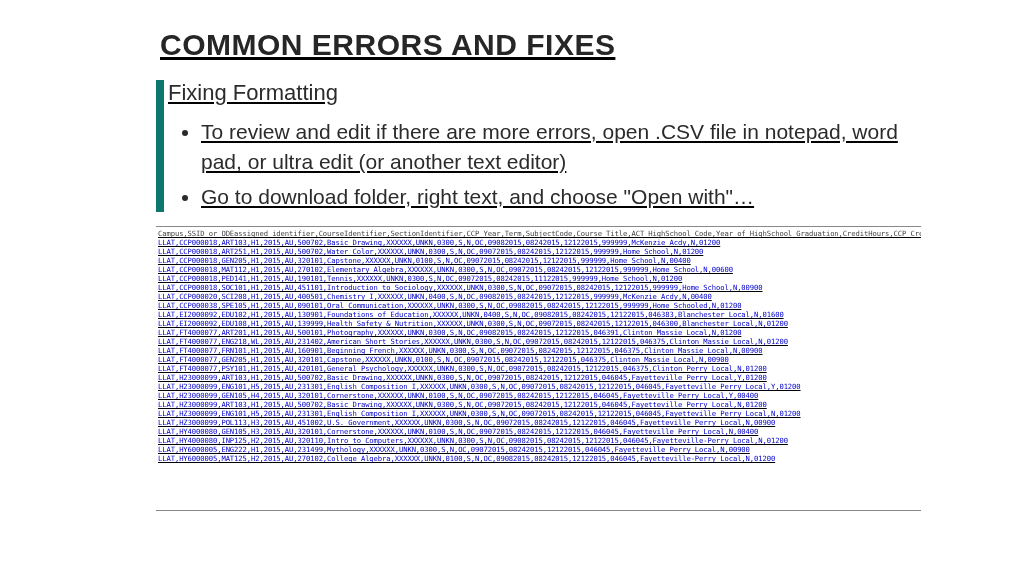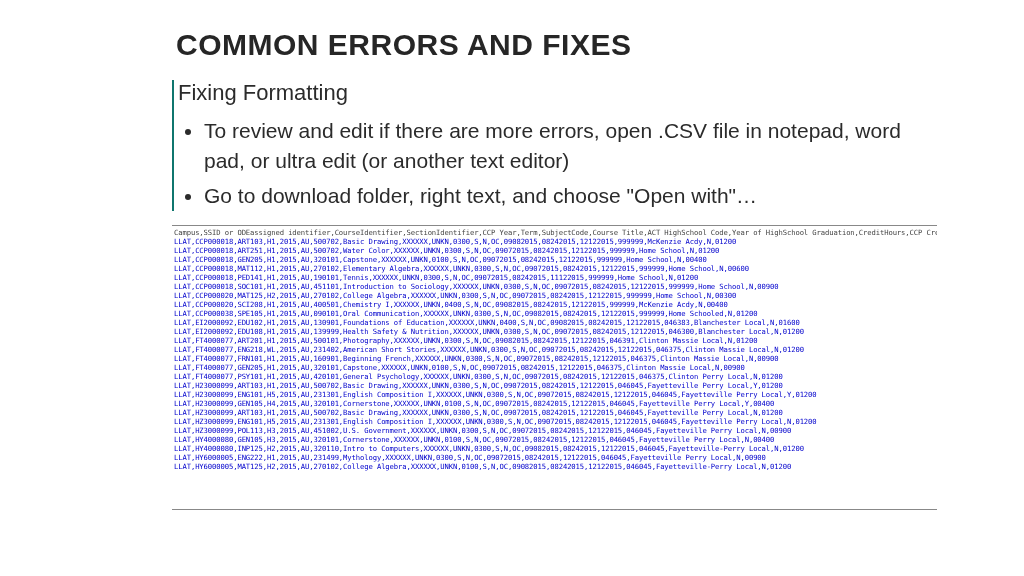--- a/index.html
+++ b/index.html
@@ -6,44 +6,45 @@
     margin: 0;
     padding: 0;
     width: 1024px;
     height: 576px;
     background: #ffffff;
     font-family: "Segoe UI", Arial, sans-serif;
     overflow: hidden;
     position: relative;
   }
   .slide {
-    padding: 28px 60px 0 76px;
+    padding: 28px 60px 0 60px;
     box-sizing: border-box;
+    text-decoration: underline;
   }
   .title {
     font-size: 30px;
     font-weight: 700;
     letter-spacing: 0.5px;
     color: #262626;
     margin: 0 0 18px 100px;
   }
   .body-block {
     position: relative;
     margin-left: 96px;
-    border-left: 2px solid #0f766e;
+    border-left: 8px solid #0f766e;
     padding-left: 0;
   }
   .subtitle {
     font-size: 22px;
     color: #2b2b2b;
     margin: 0 0 10px 0;
     padding-left: 4px;
   }
   ul.bullets {
-    margin: 4px;
+    margin: 11px;
     padding: 0 0 0 26px;
     list-style: disc;
   }
   ul.bullets li {
     font-size: 21px;
     color: #2b2b2b;
     line-height: 1.45;
     margin-bottom: 4px;
     padding-right: 40px;
   }
@@ -84,21 +85,20 @@
   </div>
 
   <div class="csv-box" id="csv-box">
       <div class="csv-line header">Campus,SSID or ODEassigned identifier,CourseIdentifier,SectionIdentifier,CCP Year,Term,SubjectCode,Course Title,ACT HighSchool Code,Year of HighSchool Graduation,CreditHours,CCP Credit</div>
       <div class="csv-line">LLAT,CCP000018,ART103,H1,2015,AU,500702,Basic Drawing,XXXXXX,UNKN,0300,S,N,OC,09082015,08242015,12122015,999999,McKenzie Acdy,N,01200</div>
       <div class="csv-line">LLAT,CCP000018,ART251,H1,2015,AU,500702,Water Color,XXXXXX,UNKN,0300,S,N,OC,09072015,08242015,12122015,999999,Home School,N,01200</div>
       <div class="csv-line">LLAT,CCP000018,GEN205,H1,2015,AU,320101,Capstone,XXXXXX,UNKN,0100,S,N,OC,09072015,08242015,12122015,999999,Home School,N,00400</div>
       <div class="csv-line">LLAT,CCP000018,MAT112,H1,2015,AU,270102,Elementary Algebra,XXXXXX,UNKN,0300,S,N,OC,09072015,08242015,12122015,999999,Home School,N,00600</div>
       <div class="csv-line">LLAT,CCP000018,PED141,H1,2015,AU,190101,Tennis,XXXXXX,UNKN,0300,S,N,OC,09072015,08242015,11122015,999999,Home School,N,01200</div>
       <div class="csv-line">LLAT,CCP000018,SOC101,H1,2015,AU,451101,Introduction to Sociology,XXXXXX,UNKN,0300,S,N,OC,09072015,08242015,12122015,999999,Home School,N,00900</div>
-      <div class="csv-line">LLAT,CCP000020,MAT125,H2,2015,AU,270102,College Algebra,XXXXXX,UNKN,0300,S,N,OC,09072015,08242015,12122015,999999,Home School,N,00300</div>
       <div class="csv-line">LLAT,CCP000020,SCI208,H1,2015,AU,400501,Chemistry I,XXXXXX,UNKN,0400,S,N,OC,09082015,08242015,12122015,999999,McKenzie Acdy,N,00400</div>
       <div class="csv-line">LLAT,CCP000038,SPE105,H1,2015,AU,090101,Oral Communication,XXXXXX,UNKN,0300,S,N,OC,09082015,08242015,12122015,999999,Home Schooled,N,01200</div>
       <div class="csv-line">LLAT,EI2000092,EDU102,H1,2015,AU,130901,Foundations of Education,XXXXXX,UNKN,0400,S,N,OC,09082015,08242015,12122015,046383,Blanchester Local,N,01600</div>
       <div class="csv-line">LLAT,EI2000092,EDU108,H1,2015,AU,139999,Health Safety &amp; Nutrition,XXXXXX,UNKN,0300,S,N,OC,09072015,08242015,12122015,046300,Blanchester Local,N,01200</div>
       <div class="csv-line">LLAT,FT4000077,ART201,H1,2015,AU,500101,Photography,XXXXXX,UNKN,0300,S,N,OC,09082015,08242015,12122015,046391,Clinton Massie Local,N,01200</div>
       <div class="csv-line">LLAT,FT4000077,ENG218,WL,2015,AU,231402,American Short Stories,XXXXXX,UNKN,0300,S,N,OC,09072015,08242015,12122015,046375,Clinton Massie Local,N,01200</div>
       <div class="csv-line">LLAT,FT4000077,FRN101,H1,2015,AU,160901,Beginning French,XXXXXX,UNKN,0300,S,N,OC,09072015,08242015,12122015,046375,Clinton Massie Local,N,00900</div>
       <div class="csv-line">LLAT,FT4000077,GEN205,H1,2015,AU,320101,Capstone,XXXXXX,UNKN,0100,S,N,OC,09072015,08242015,12122015,046375,Clinton Massie Local,N,00900</div>
       <div class="csv-line">LLAT,FT4000077,PSY101,H1,2015,AU,420101,General Psychology,XXXXXX,UNKN,0300,S,N,OC,09072015,08242015,12122015,046375,Clinton Perry Local,N,01200</div>
       <div class="csv-line">LLAT,H23000099,ART103,H1,2015,AU,500702,Basic Drawing,XXXXXX,UNKN,0300,S,N,OC,09072015,08242015,12122015,046045,Fayetteville Perry Local,Y,01200</div>

